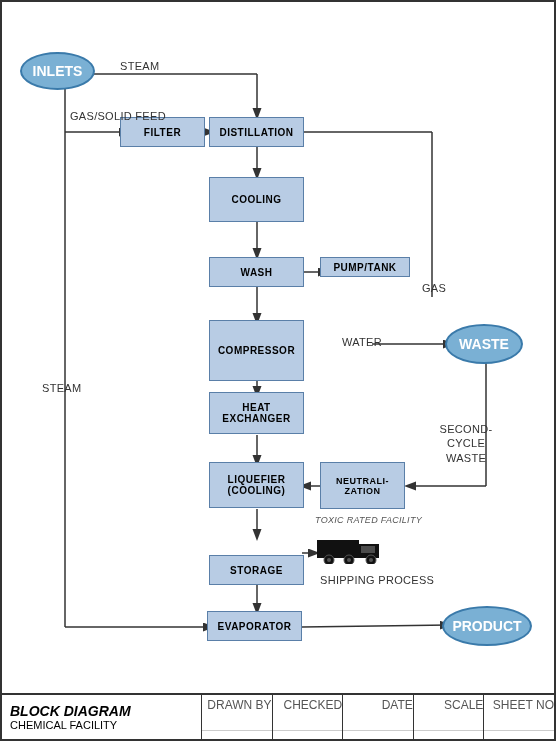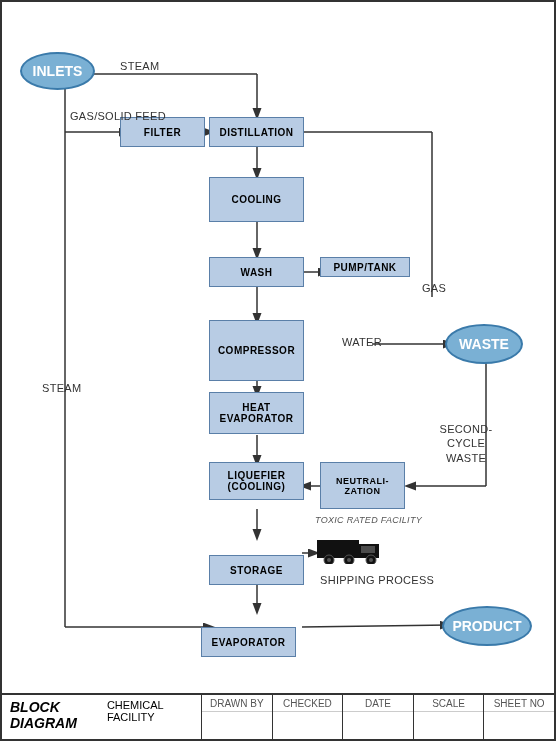--- a/index.html
+++ b/index.html
@@ -30,21 +30,21 @@
       border-top: 2px solid #333;
       display: flex;
       align-items: stretch;
     }
 
     .footer-title {
       width: 200px;
       padding: 4px 8px;
       border-right: 1px solid #333;
       display: flex;
-      flex-direction: row;
+      flex-direction: column;
       justify-content: center;
     }
 
     .footer-title .bold-italic {
       font-weight: bold;
       font-style: italic;
       font-size: 14px;
       color: #000;
     }
 
@@ -66,27 +66,27 @@
       align-items: center;
       justify-content: flex-start;
       padding-top: 3px;
     }
 
     .footer-cell:last-child {
       border-right: none;
     }
 
     .footer-cell-label {
-      font-size: 10px;
+      font-size: 12px;
       color: #555;
       text-transform: uppercase;
       border-bottom: 1px solid #ccc;
       width: 100%;
-      text-align: center;
-      padding-bottom: 2px;
+      text-align: right;
+      padding-bottom: 18px;
     }
 
     
     .process-box {
       position: absolute;
       background: #b8cce4;
       border: 1.5px solid #5a7fa8;
       display: flex;
       align-items: center;
       justify-content: center;
@@ -212,38 +212,38 @@
   <div class="process-box" style="left:318px; top:255px; width:90px; height:20px;">
     <span>PUMP/TANK</span>
   </div>
 
   <div class="process-box" style="left:207px; top:318px; width:95px; height:61px;">
     <span>COMPRESSOR</span>
   </div>
 
   <div class="process-box" style="left:207px; top:390px; width:95px; height:42px; white-space: pre-line;">
     <span>HEAT
-EVAPORATOR</span>
-  </div>
-
-  <div class="process-box" style="left:207px; top:460px; width:95px; height:38px; white-space: pre-line;">
+EXCHANGER</span>
+  </div>
+
+  <div class="process-box" style="left:207px; top:460px; width:95px; height:46px; white-space: pre-line;">
     <span>LIQUEFIER
 (COOLING)</span>
   </div>
 
   <div class="process-box" style="left:318px; top:460px; width:85px; height:47px; white-space: pre-line; font-size:9px;">
     <span>NEUTRALI-
 ZATION</span>
   </div>
 
   <div class="process-box" style="left:207px; top:535px; width:95px; height:30px;margin-top:18px;">
     <span>STORAGE</span>
   </div>
 
-  <div class="process-box" style="left:199px; top:609px; width:95px; height:30px;margin-top:16px;">
+  <div class="process-box" style="left:205px; top:609px; width:95px; height:30px;">
     <span>EVAPORATOR</span>
   </div>
 
   <div class="oval" style="left:443px; top:322px; width:78px; height:40px;">
     <span>WASTE</span>
   </div>
 
   <div class="oval" style="left:440px; top:604px; width:90px; height:40px;">
     <span>PRODUCT</span>
   </div>

